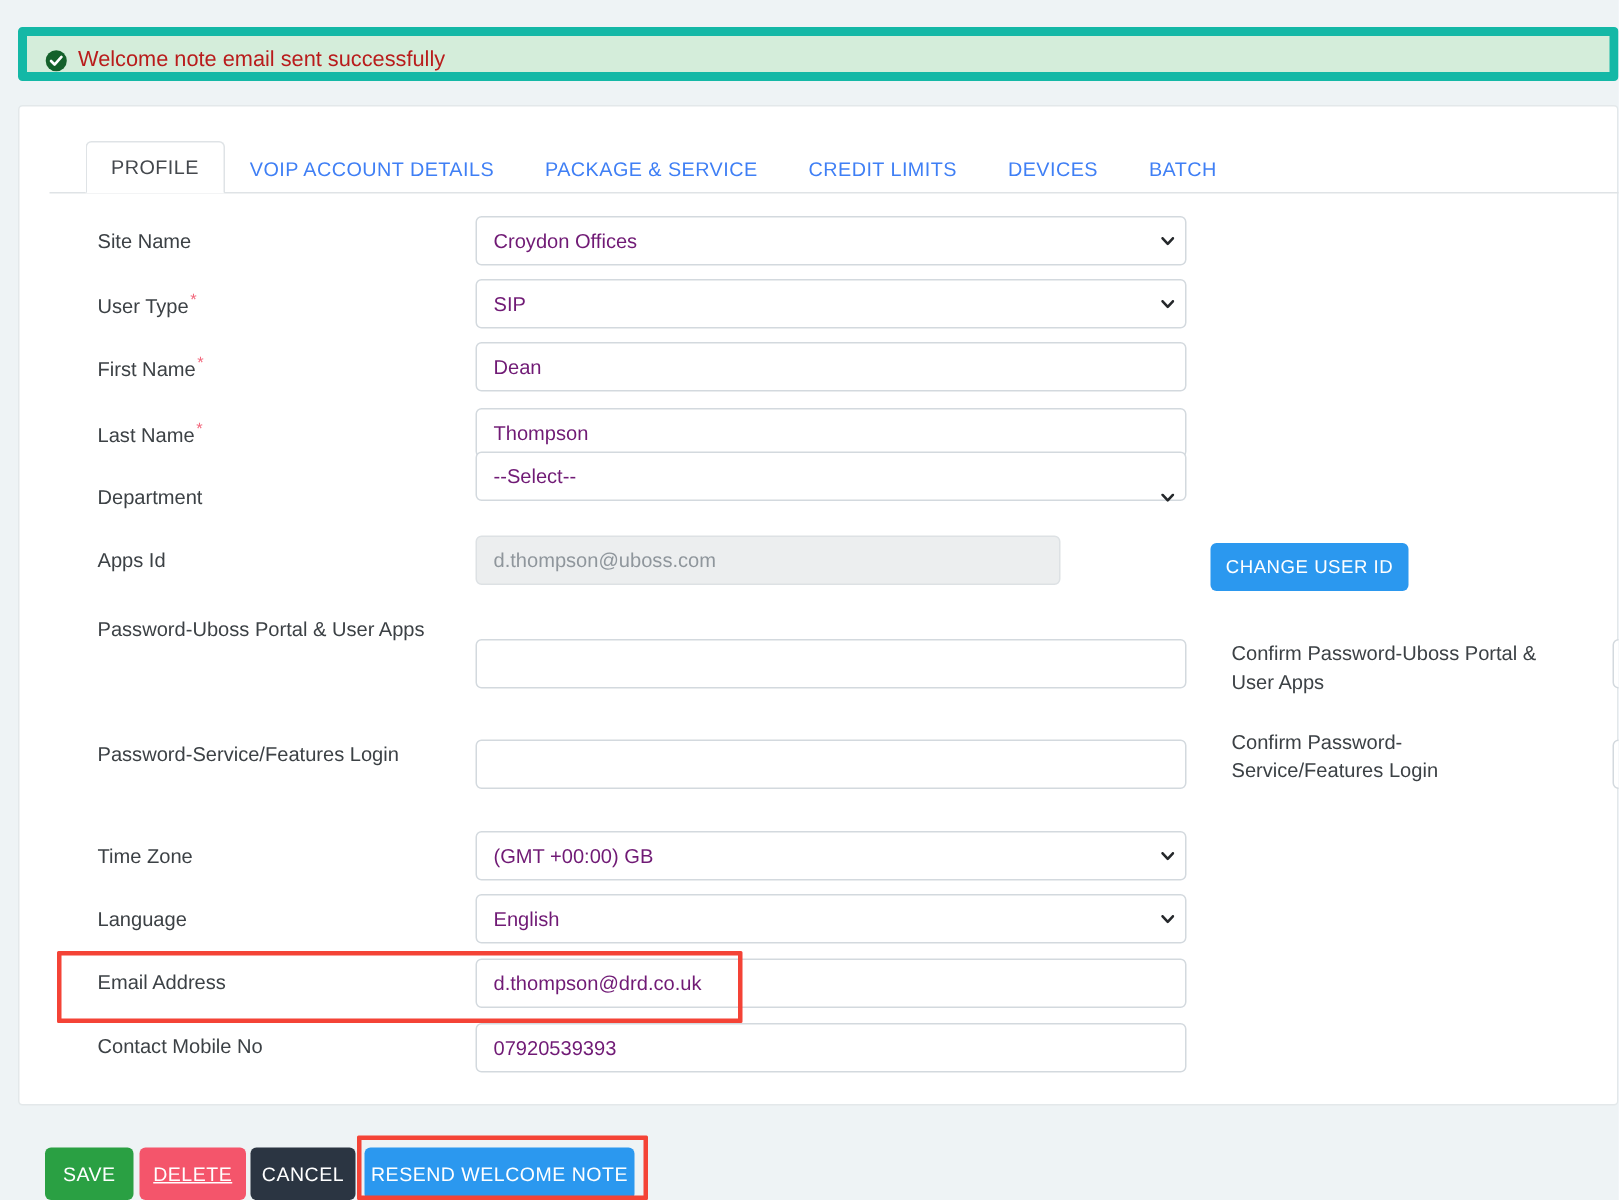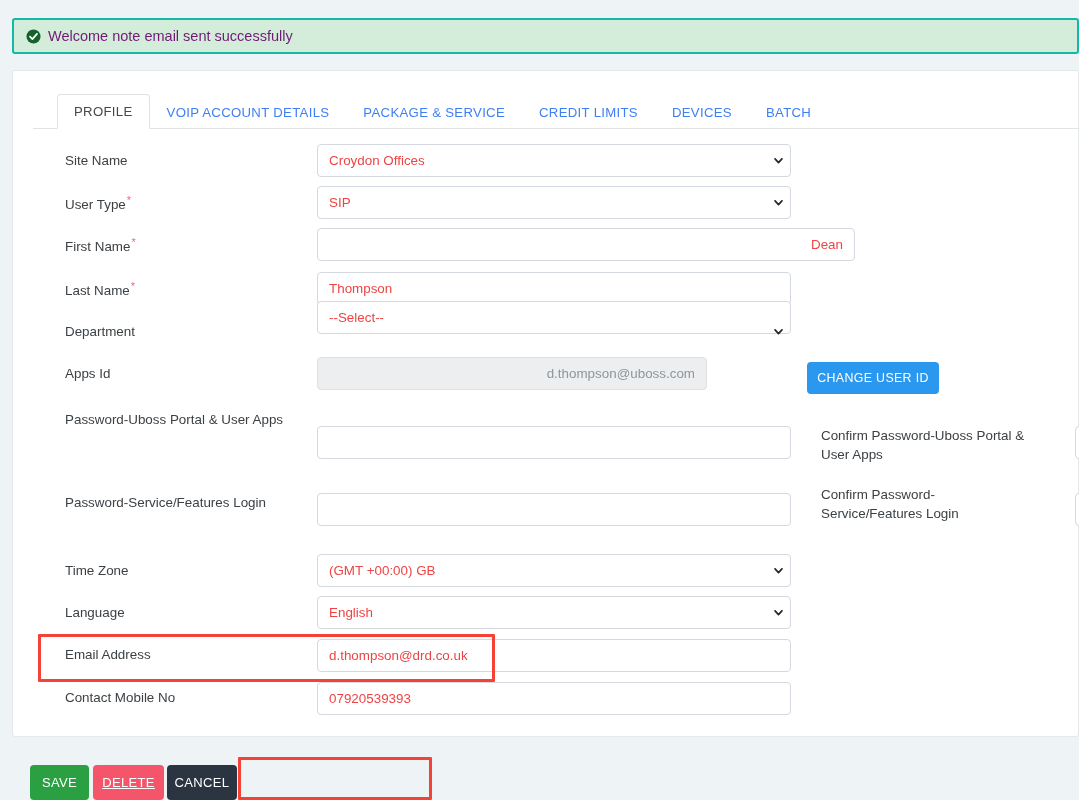--- a/index.html
+++ b/index.html
@@ -21,26 +21,26 @@
   }
 
   
   .alert {
     position: absolute;
     left: 12px;
     top: 18px;
     width: 1067px;
     height: 36px;
     background: #d4edda;
-    border: 2px solid #14b8a6;
+    border: 6px solid #14b8a6;
     border-radius: 3px;
     display: flex;
-    align-items: center;
+    align-items: flex-end;
     padding-left: 12px;
-    color: #701a75;
+    color: #b91c1c;
     font-size: 14.5px;
   }
   .alert-icon {
     width: 15px;
     height: 15px;
     margin-right: 7px;
     flex: 0 0 auto;
     display: block;
   }
 
@@ -112,21 +112,21 @@
     vertical-align: super;
     margin-left: 1px;
   }
   .ctrl {
     position: absolute;
     height: 31px;
     border: 1px solid #d3d9de;
     border-radius: 4px;
     background: #ffffff;
     font-size: 13.4px;
-    color: #ef4444;
+    color: #701a75;
     padding: 0 11px;
     display: flex;
     align-items: center;
     font-family: "Liberation Sans", sans-serif;
     outline: none;
   }
   .ctrl.tall { height: 33px; }
   .ctrl.disabled {
     background: #eceeef;
     color: #8f969c;
@@ -221,21 +221,21 @@
         </div>
         <svg class="chev" style="left:761px; top:71px;" viewBox="0 0 10 7">
           <path d="M1 1 L5 5.3 L9 1" stroke="#25282b" stroke-width="2" fill="none" stroke-linecap="round" stroke-linejoin="round"></path>
         </svg>
       </div>
 
       <div class="row">
         <div class="label" style="left:52px; top:106px;">
           <span>First Name</span><span class="req">*</span>
         </div>
-        <div class="ctrl tall" style="left:304px; top:99px; width:538px;justify-content:flex-end;">
+        <div class="ctrl tall" style="left:304px; top:99px; width:474px;">
           <span>Dean</span>
         </div>
       </div>
 
       <div class="row">
         <div class="label" style="left:52px; top:150px;">
           <span>Last Name</span><span class="req">*</span>
         </div>
         <div class="ctrl tall" style="left:304px; top:143px; width:474px;">
           <span>Thompson</span>
@@ -247,21 +247,21 @@
         <div class="ctrl tall" style="left:304px; top:172px; width:474px;text-align:right;">
           <span>--Select--</span>
         </div>
         <svg class="chev" style="left:761px; top:200px;" viewBox="0 0 10 7">
           <path d="M1 1 L5 5.3 L9 1" stroke="#25282b" stroke-width="2" fill="none" stroke-linecap="round" stroke-linejoin="round"></path>
         </svg>
       </div>
 
       <div class="row">
         <div class="label" style="left:52px; top:235px;">Apps Id</div>
-        <div class="ctrl tall disabled" style="left:304px; top:228px; width:390px;justify-content:flex-end;">
+        <div class="ctrl tall disabled" style="left:304px; top:228px; width:390px;">
           <span>d.thompson@uboss.com</span>
         </div>
       </div>
 
       <div class="row">
         <div class="label" style="left:52px; top:281px; width:230px;">Password-Uboss Portal &amp; User Apps</div>
         <div class="ctrl tall" style="left:304px; top:297px; width:474px;">
           <span></span>
         </div>
         <div class="label" style="left:808px; top:297px; width:235px;">Confirm Password-Uboss Portal &amp; User Apps</div>
@@ -316,17 +316,18 @@
       </div>
 
     </div>
   </div>
 
   <button class="btn btn-changeid">CHANGE USER ID</button>
 
   <button class="btn btn-save">SAVE</button>
   <button class="btn btn-delete">DELETE</button>
   <button class="btn btn-cancel">CANCEL</button>
+  <button class="btn btn-resend">RESEND WELCOME NOTE</button>
 
   <div class="hl hl-email"></div>
   <div class="hl hl-resend"></div>
 
 </div>
 
 </body></html>

